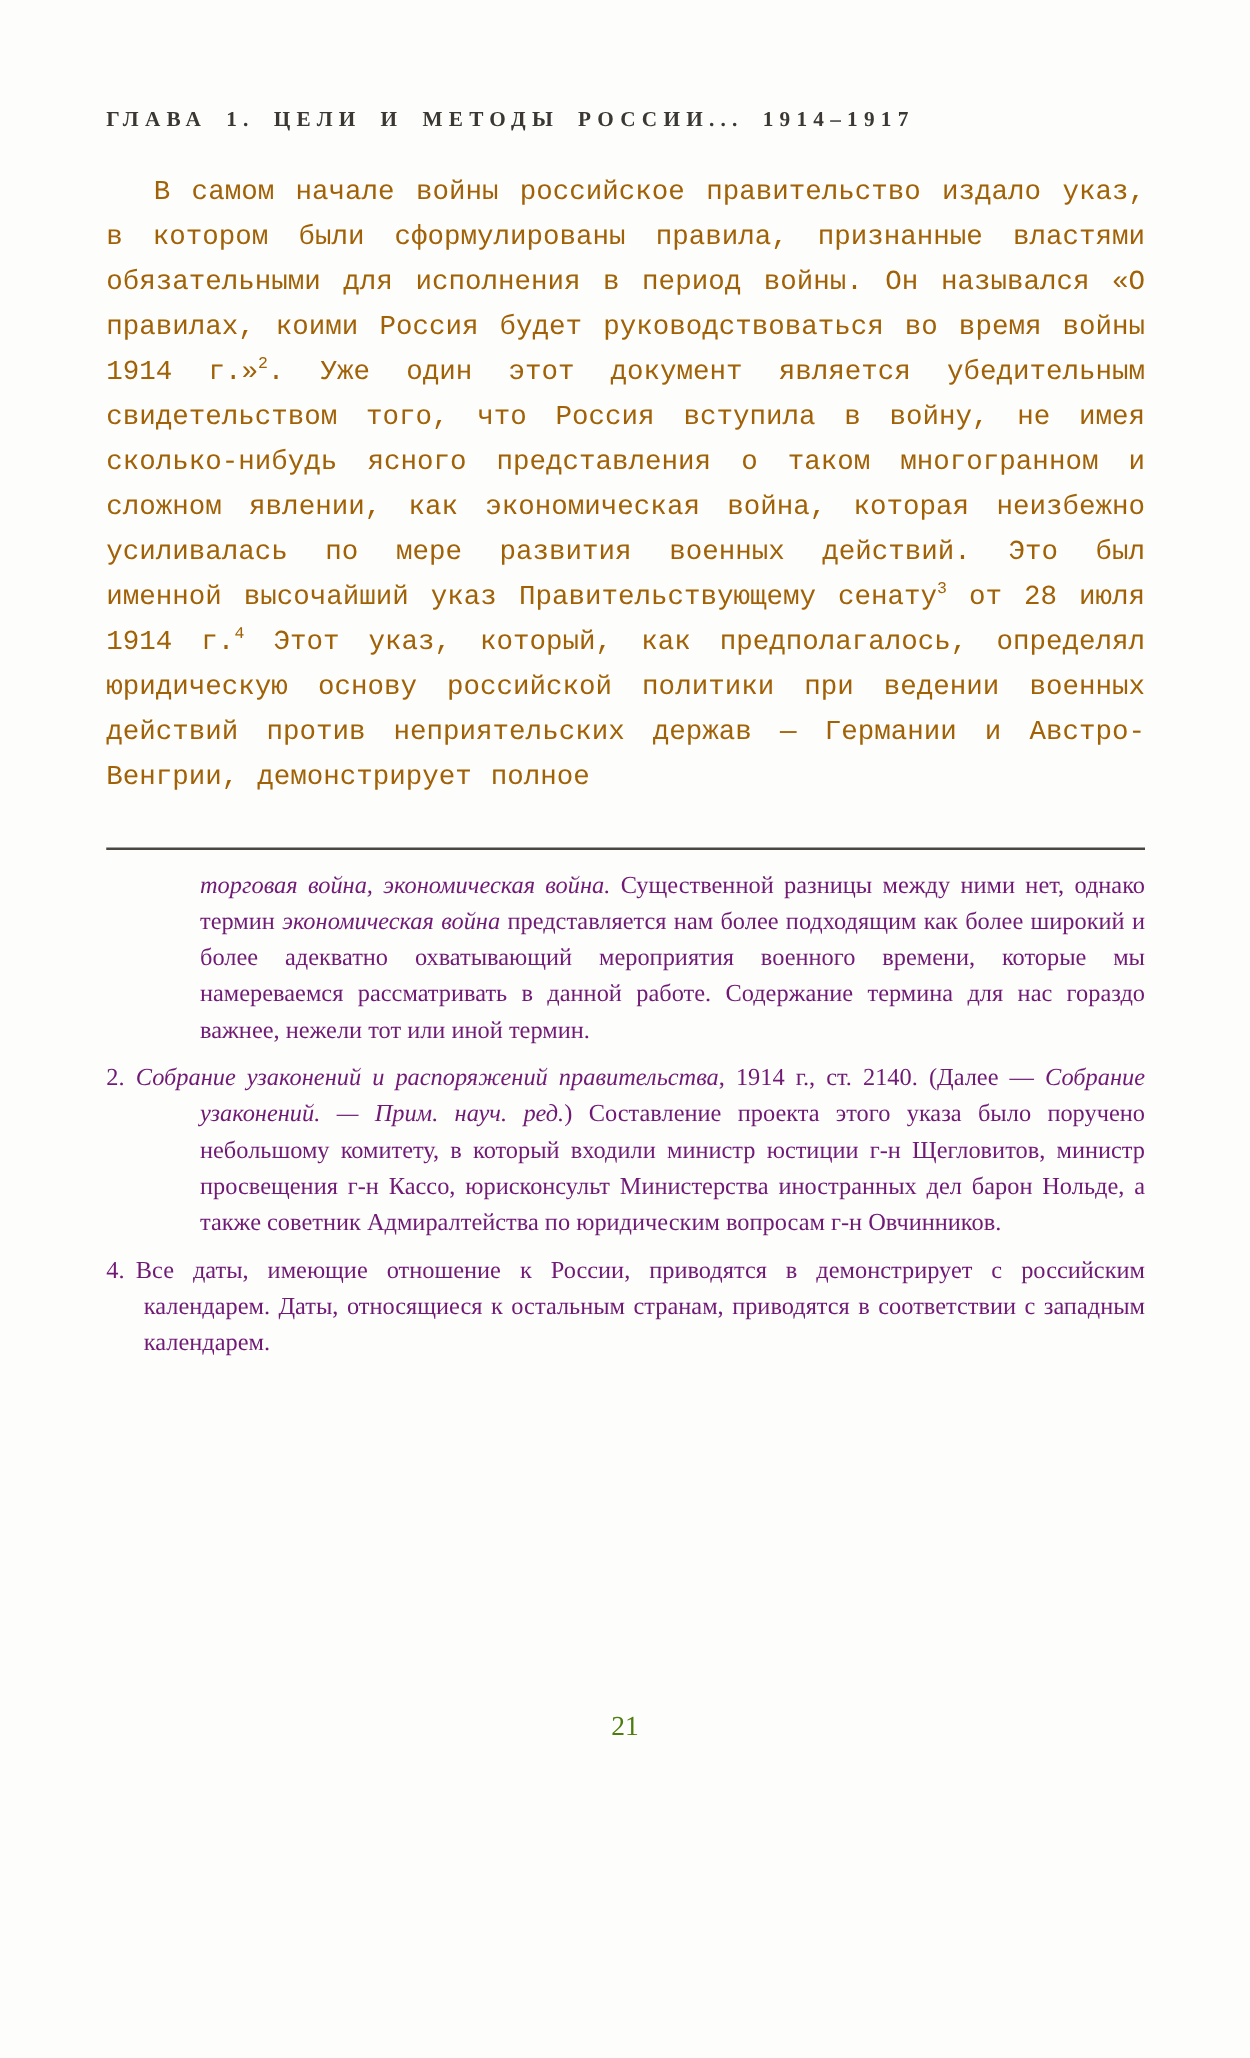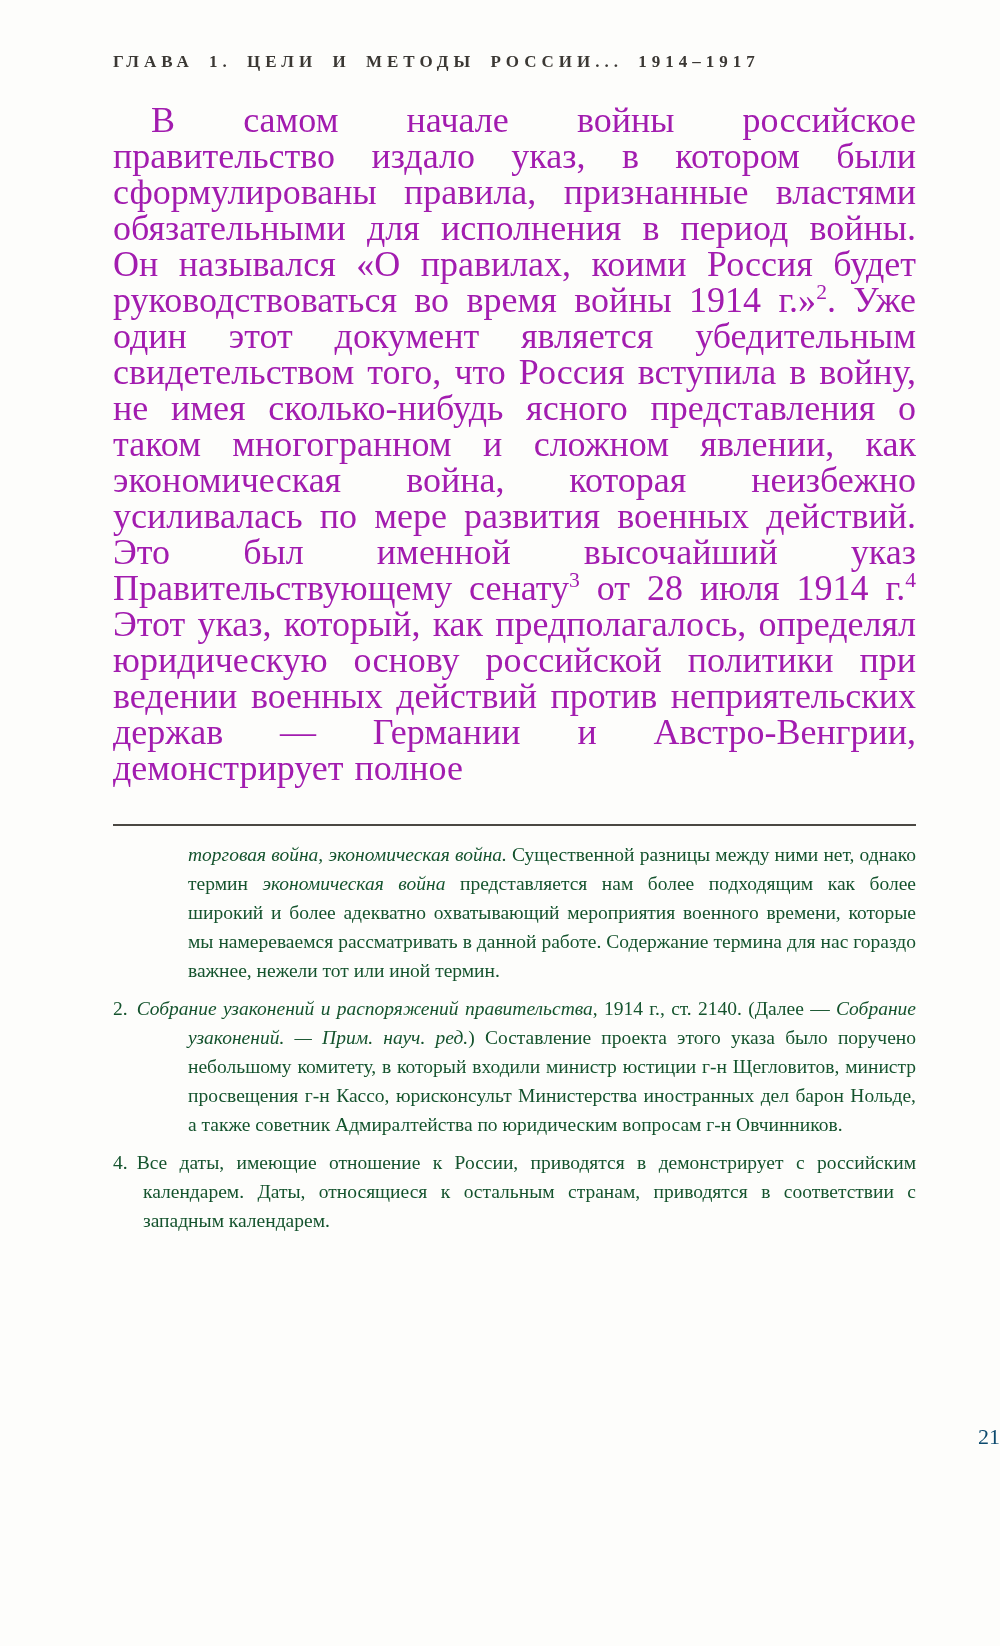--- a/index.html
+++ b/index.html
@@ -12,56 +12,56 @@
     width: 1000px;
     height: 1646px;
     margin: 0 auto;
     background: #fdfdfb;
     color: #2a2824;
     font-family: "Liberation Serif", "DejaVu Serif", serif;
     box-sizing: border-box;
     overflow: hidden;
   }
   .content {
-    padding: 52px 84px 0 85px;
-    margin-left: 28px;
+    padding: 86px 84px 0 85px;
   }
   .chapter-header {
     font-size: 17px;
     font-weight: bold;
     letter-spacing: 5px;
     word-spacing: 6px;
     color: #3b3834;
     white-space: nowrap;
   }
   .body-paragraph {
     margin: 30px 0 0 0;
-    font-size: 36px;
+    font-size: 22px;
     line-height: 36px;
     text-align: justify;
     text-indent: 38px;
     word-spacing: 2px;
-    color: #a21caf;
+    color: #a16207;
+    font-family: Liberation Mono, monospace;
   }
   sup {
     font-size: 60%;
     line-height: 0;
     vertical-align: super;
   }
   .footnote-separator {
     margin-top: 38px;
     border: none;
     border-top: 2px solid #4b4843;
     height: 0;
   }
   .footnotes-section {
     margin-top: 14px;
     font-size: 19.5px;
     line-height: 29px;
-    color: #14532d;
+    color: #701a75;
   }
   .footnote {
     margin: 0 0 9px 0;
     text-align: justify;
   }
   .fn-cont {
     margin-left: 75px;
   }
   .fn-hang-wide {
     padding-left: 75px;
@@ -74,24 +74,24 @@
   .fn-num {
     margin-right: 9px;
   }
   em {
     font-style: italic;
   }
   .page-number {
     position: absolute;
     left: 0;
     right: 0;
-    top: 1424px;
-    text-align: right;
+    top: 1368px;
+    text-align: center;
     font-size: 22px;
-    color: #0c4a6e;
+    color: #4d7c0f;
   }
 </style>
 </head>
 <body>
 
 <div class="book-page">
   <div class="content">
 
     <div class="chapter-header">ГЛАВА 1. ЦЕЛИ И МЕТОДЫ РОССИИ... 1914–1917</div>
 

